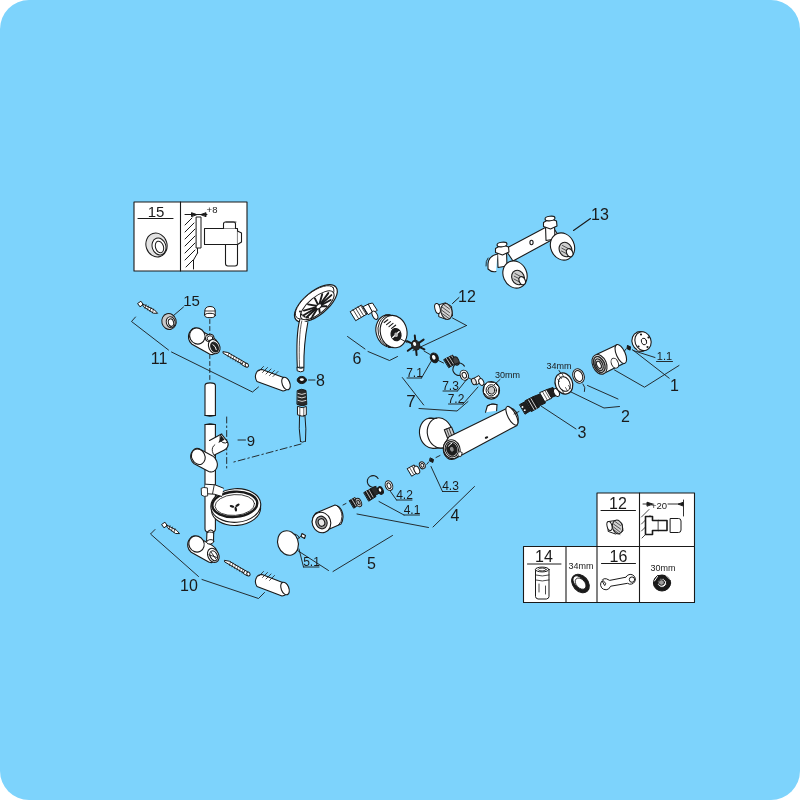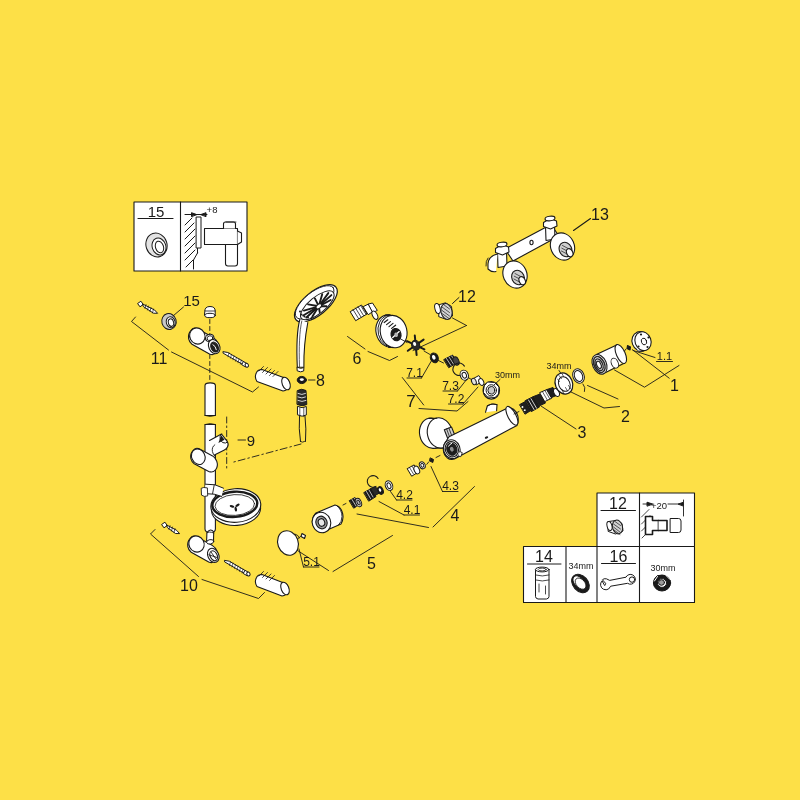--- a/index.html
+++ b/index.html
@@ -1,16 +1,16 @@
 <!DOCTYPE html>
 <html><head>
 <meta charset="utf-8">
 <style>
   html,body{margin:0;padding:0;background:#fff;}
-  #page{position:relative;width:800px;height:800px;background:#fde047;overflow:hidden;}
+  #page{position:relative;width:800px;height:800px;background:#7dd3fc;overflow:hidden;border-radius:29px;}
   svg{position:absolute;left:0;top:0;}
   text{font-family:"Liberation Sans",sans-serif;fill:#1a1a1a;}
 </style>
 </head>
 <body>
 <div id="page">
 <svg width="800" height="800" viewBox="0 0 800 800" fill="none" stroke-linecap="round" stroke-linejoin="round">
 
 <g stroke="#1a1a1a" stroke-width="1.1">
   <rect x="134" y="202" width="113" height="69" fill="#fff"></rect>

